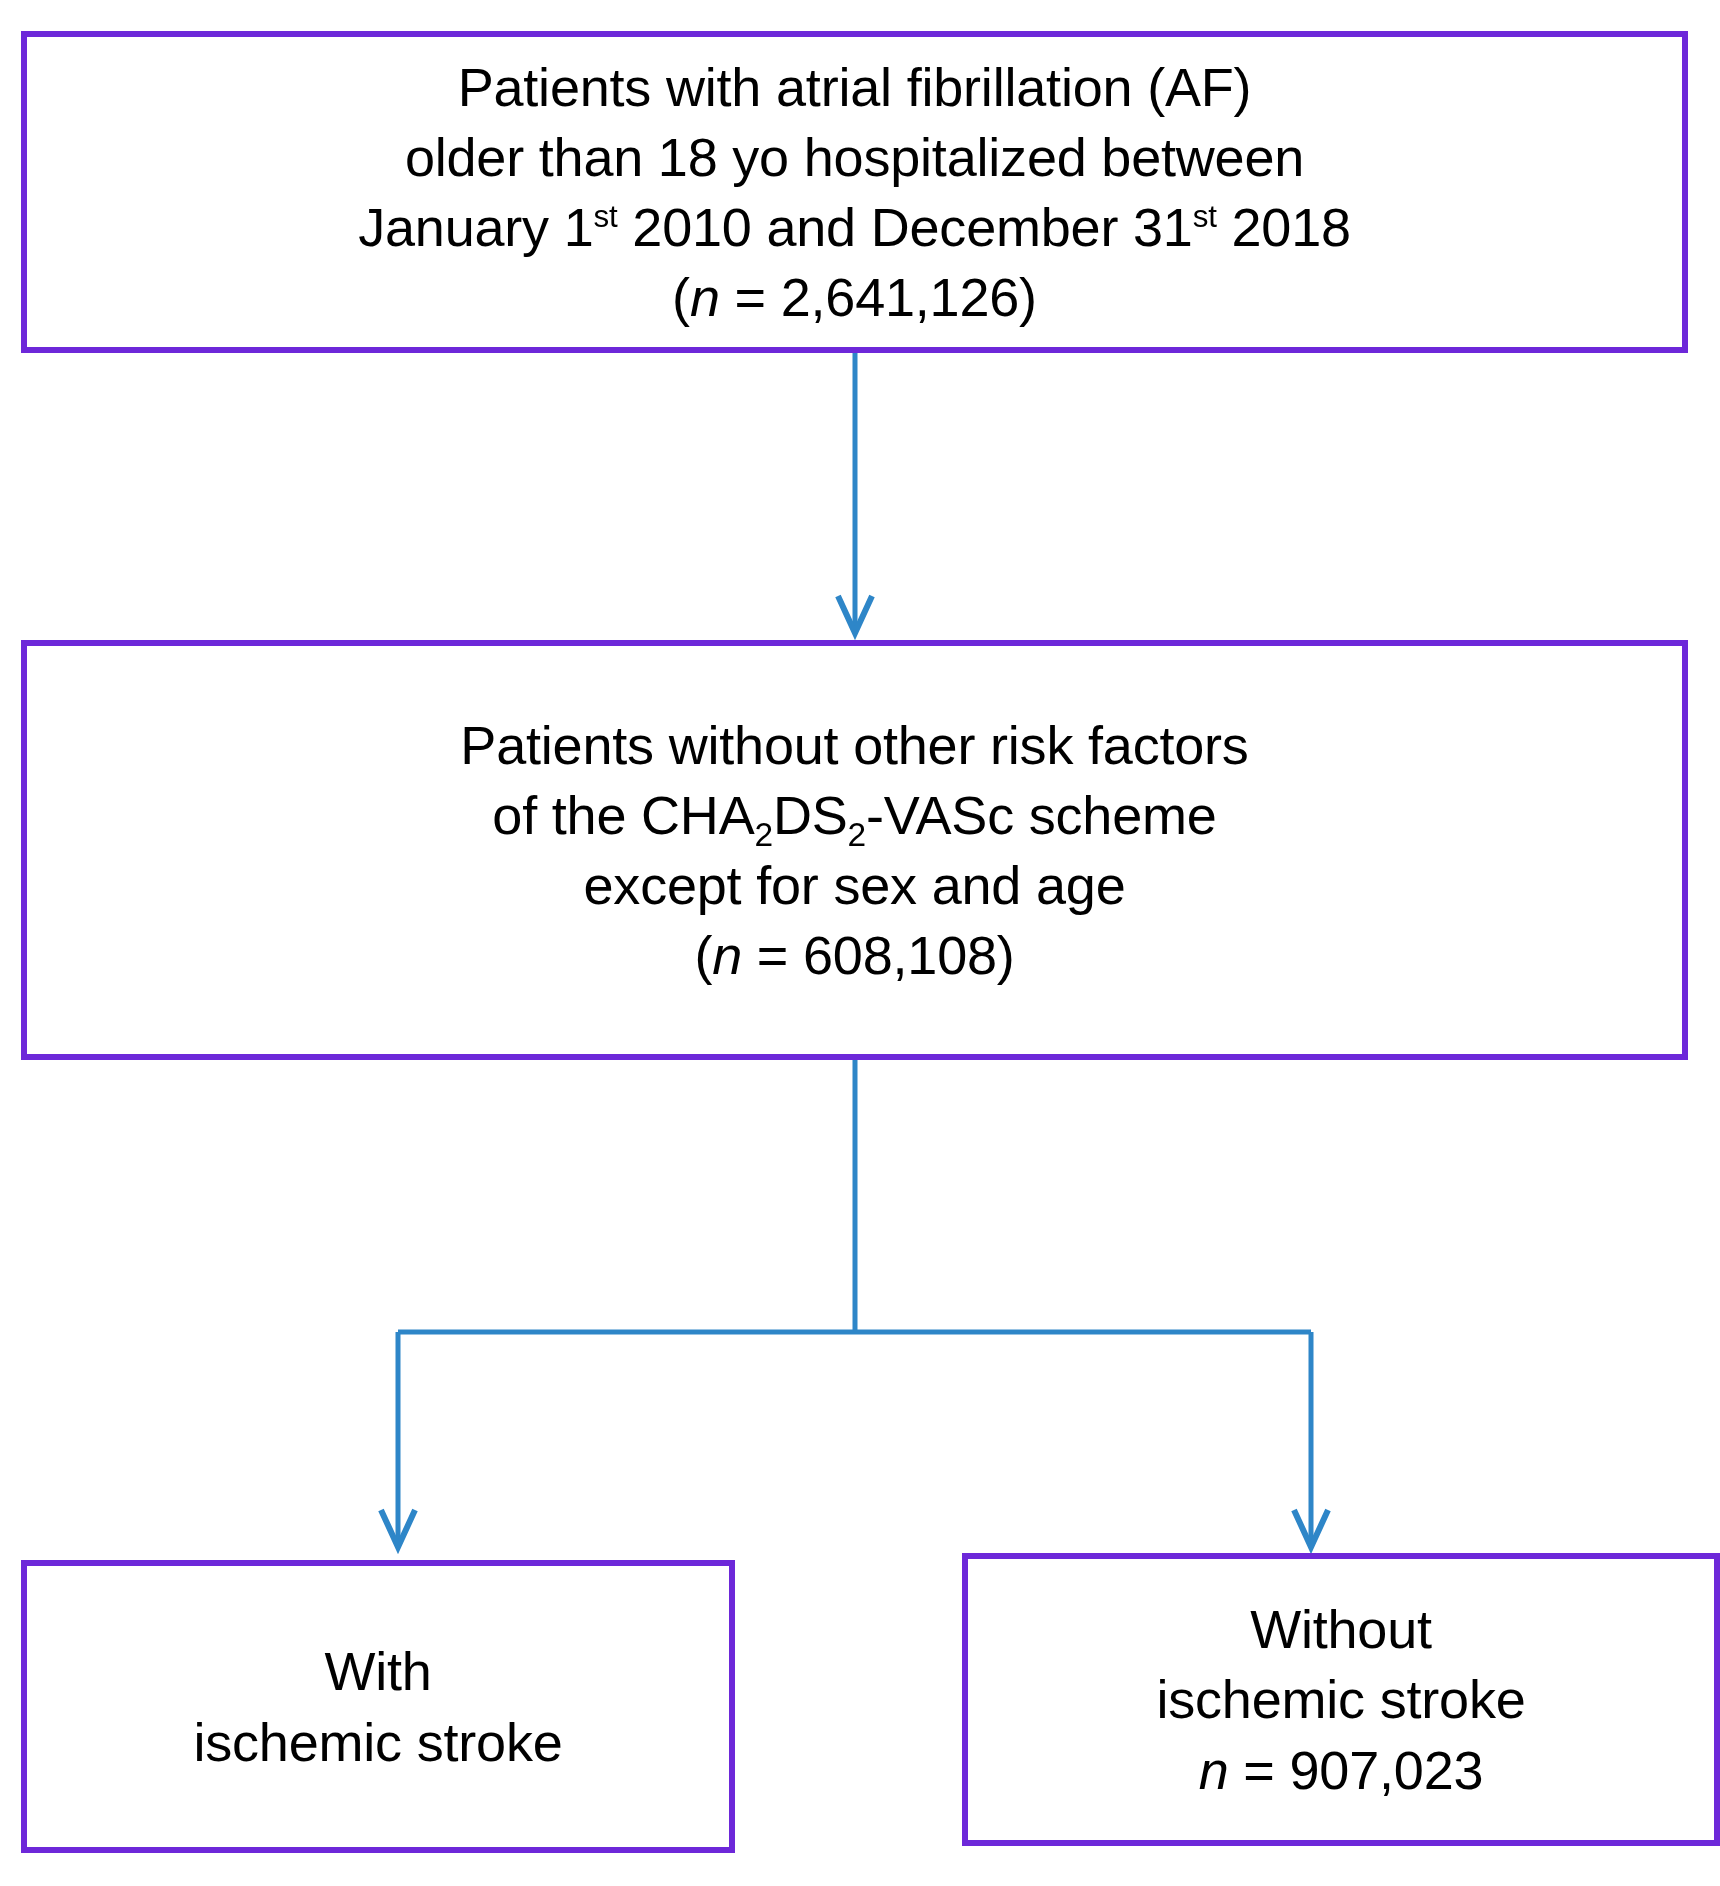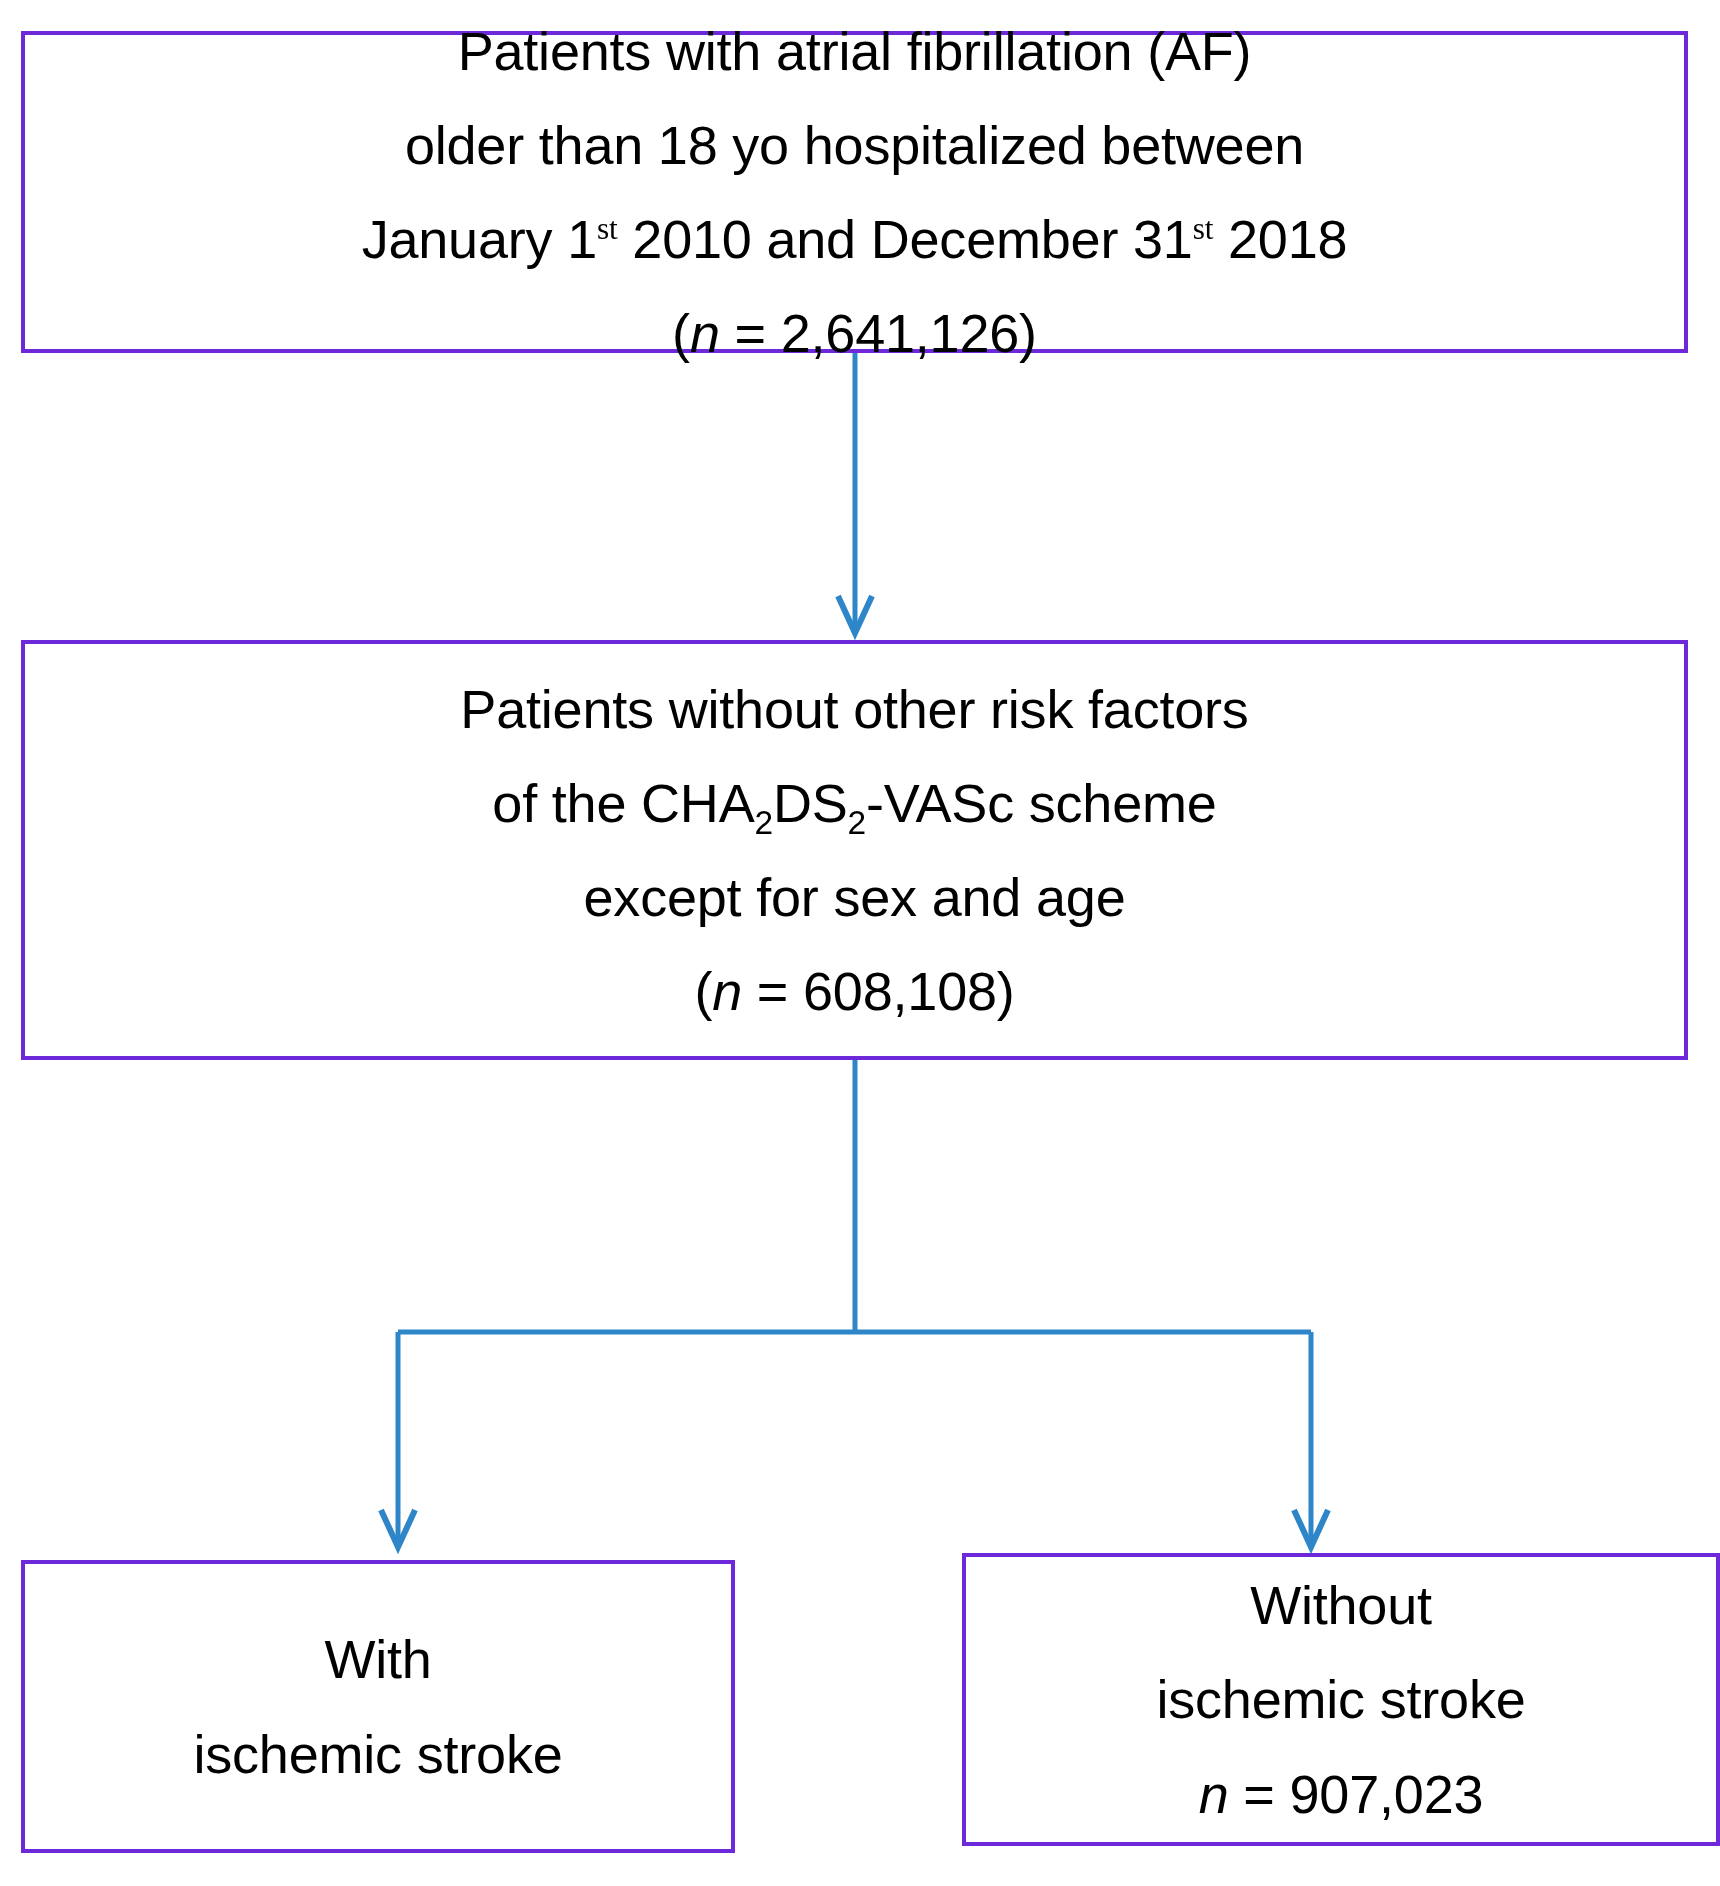--- a/index.html
+++ b/index.html
@@ -14,44 +14,42 @@
   #canvas {
     position: relative;
     width: 1720px;
     height: 1886px;
     background: #ffffff;
     overflow: hidden;
   }
   .flow-box {
     position: absolute;
     box-sizing: border-box;
-    border: 4px solid #6d28d9;
+    border: 6px solid #6d28d9;
     background: #ffffff;
     display: flex;
     flex-direction: column;
     align-items: center;
     justify-content: center;
     text-align: center;
-    gap: 24px;
   }
   .flow-line {
     font-size: 54px;
     line-height: 1.30;
     white-space: nowrap;
     letter-spacing: -0.2px;
     font-weight: 400;
   }
   .ital {
     font-style: italic;
   }
   sup {
     font-size: 0.58em;
     vertical-align: super;
     line-height: 0;
-    font-family: Liberation Serif, serif;
   }
   sub {
     font-size: 0.62em;
     vertical-align: sub;
     line-height: 0;
   }
   
   #box-top      { left: 21px;  top: 31px;   width: 1667px; height: 322px; }
   #box-middle   { left: 21px;  top: 640px;  width: 1667px; height: 420px; }
   #box-left     { left: 21px;  top: 1560px; width: 714px;  height: 293px; }

